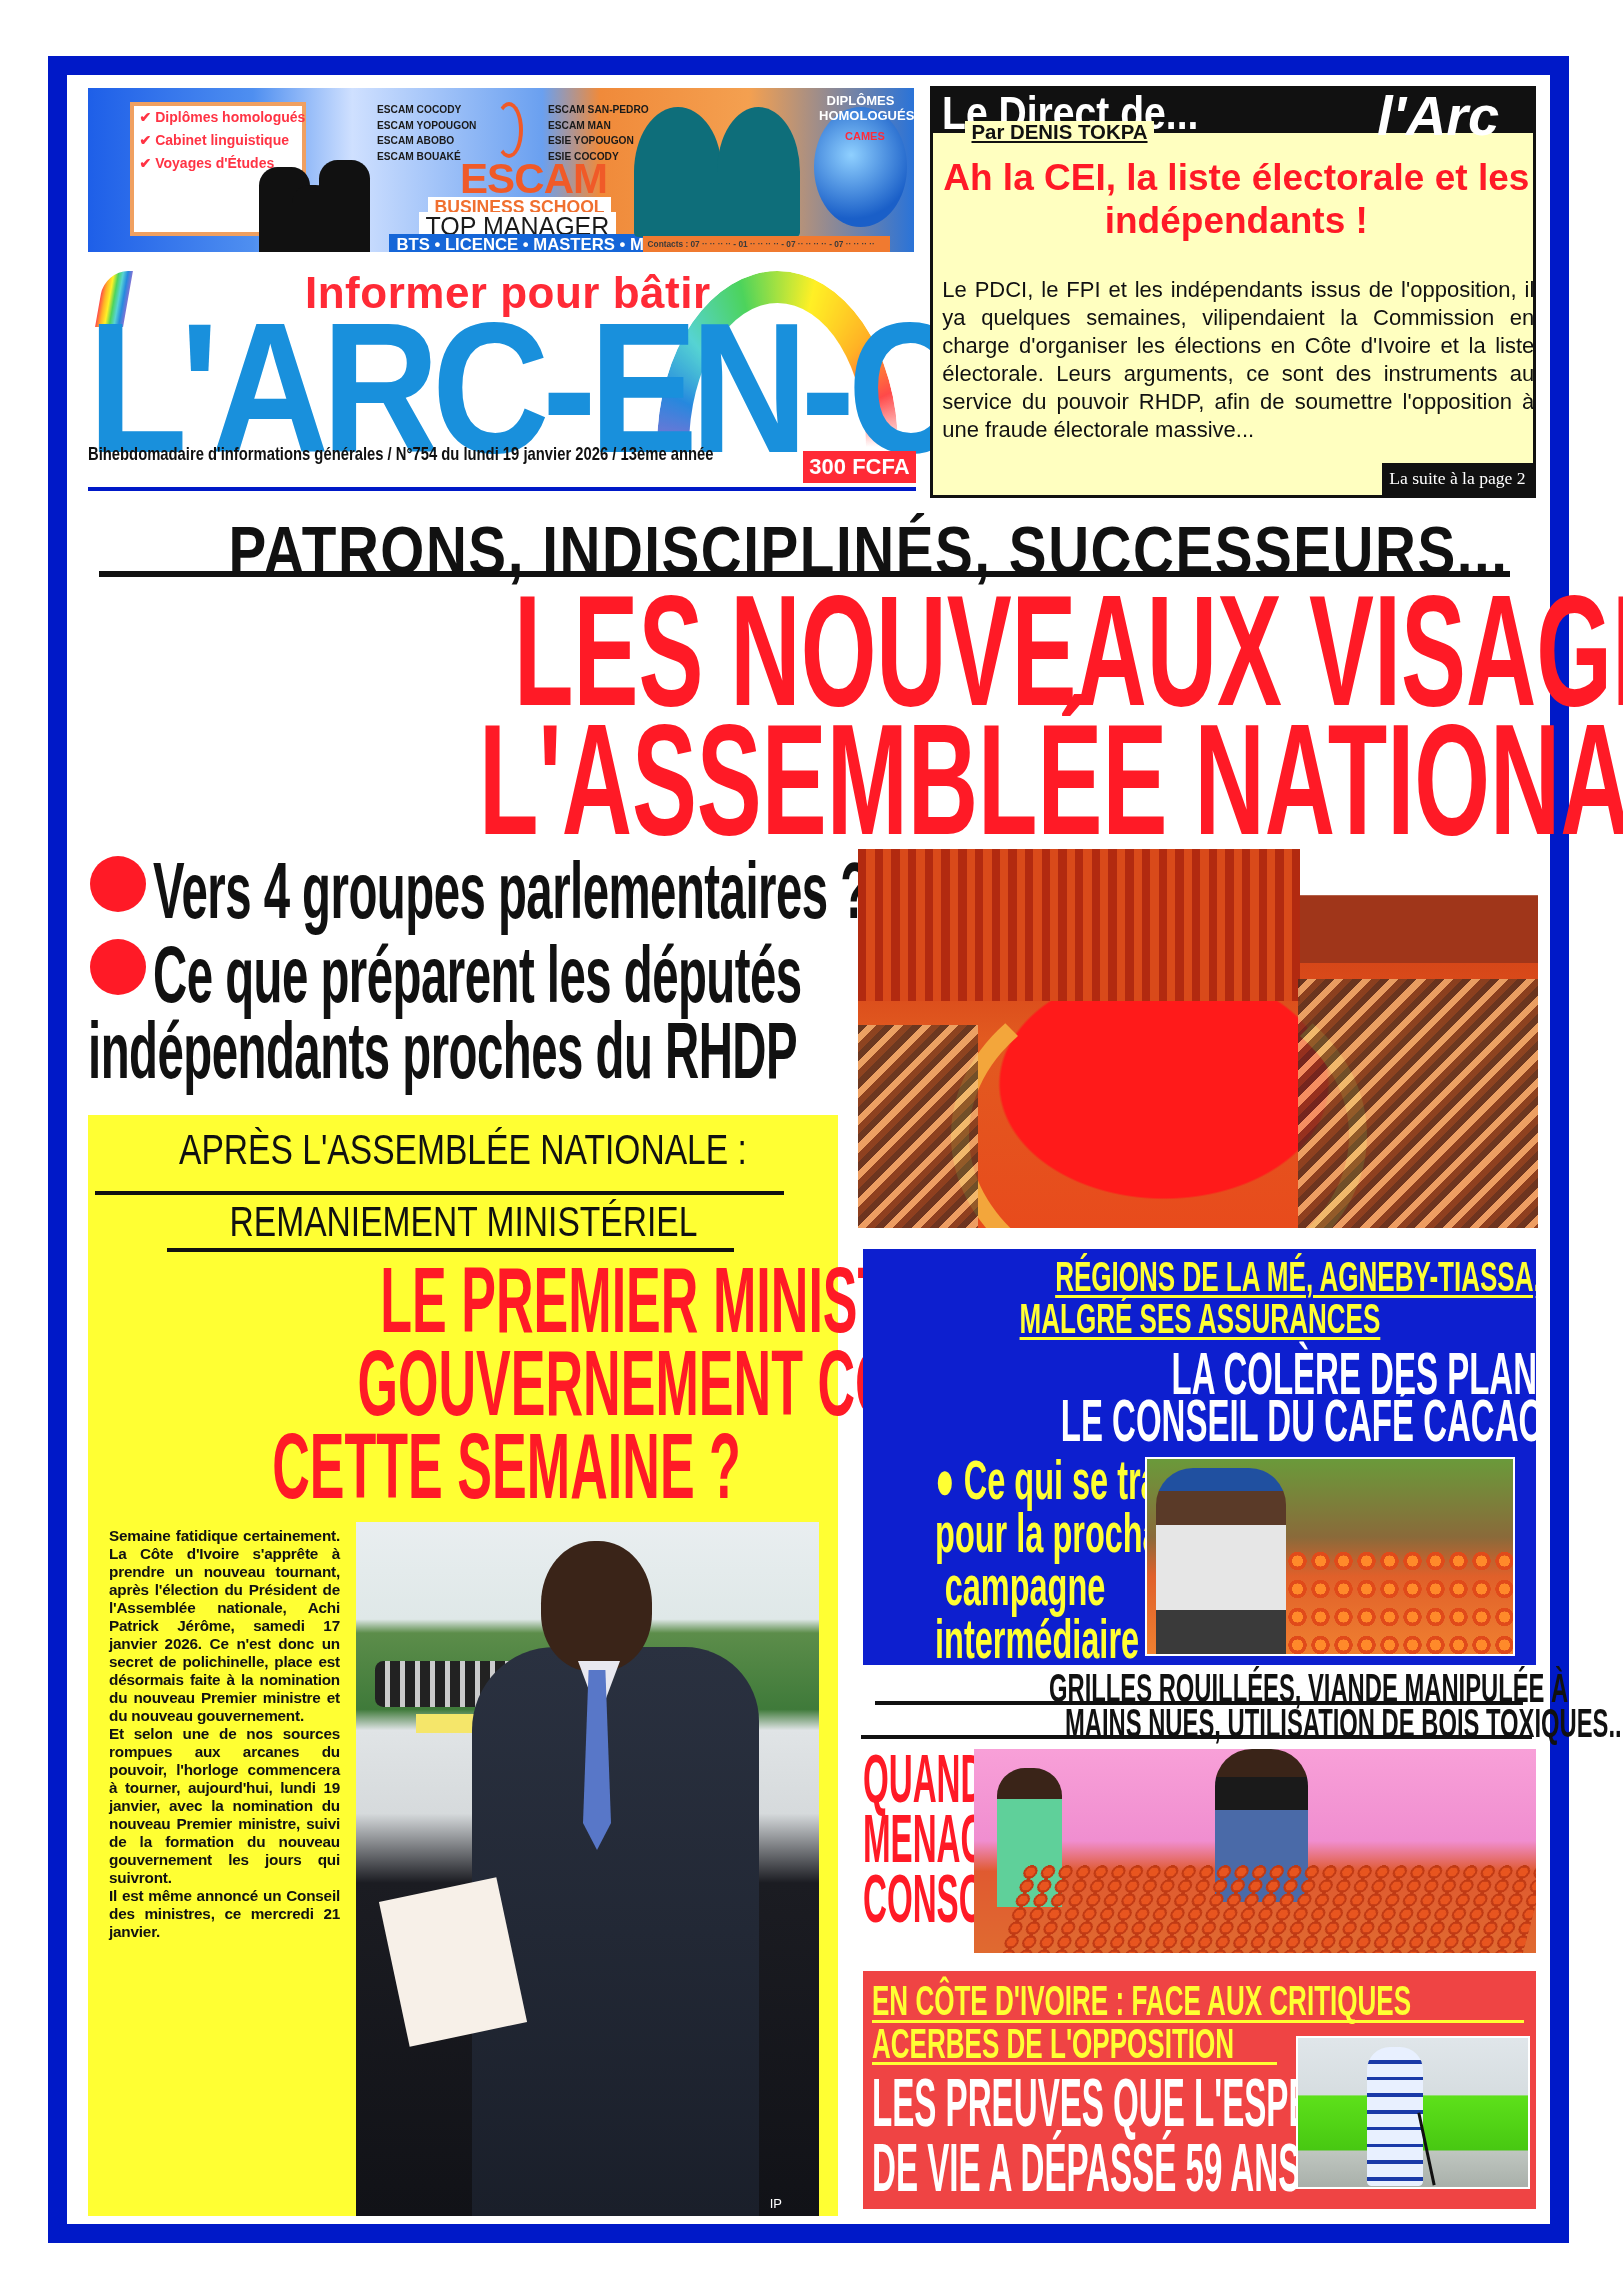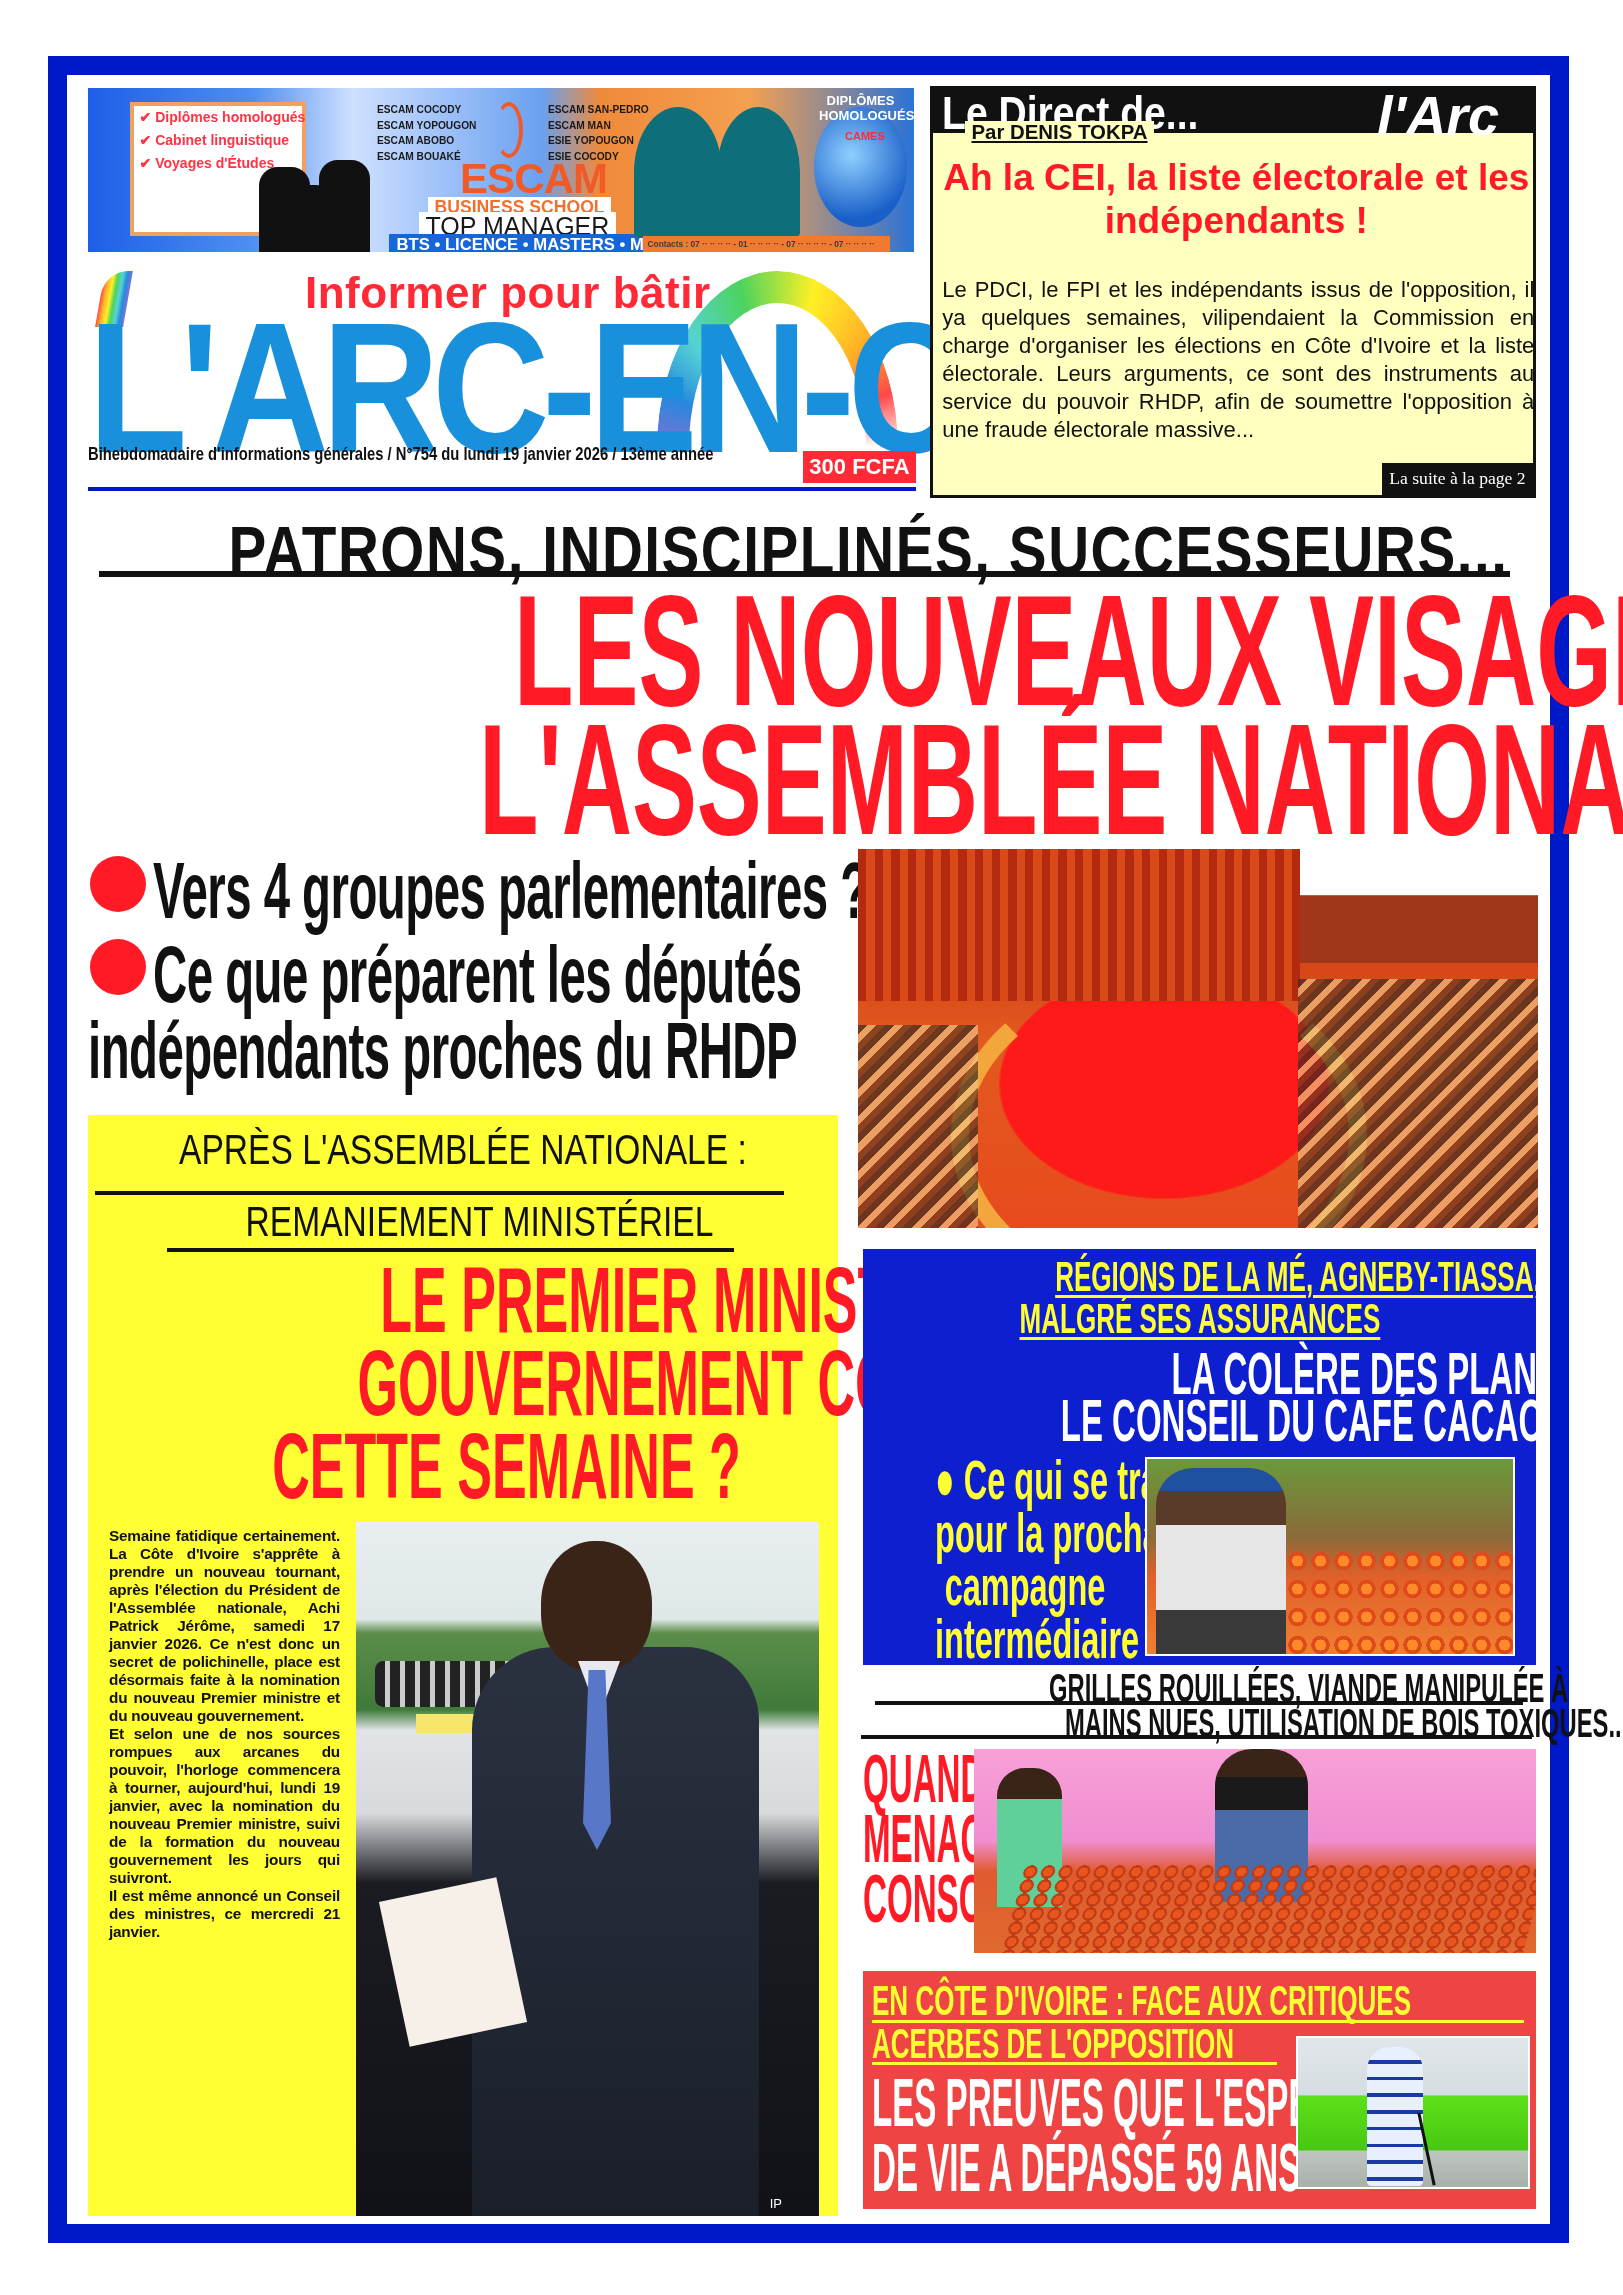--- a/index.html
+++ b/index.html
@@ -67,21 +67,21 @@
       linear-gradient(180deg, #c1340f 0%, #d94a1a 35%, #e25a20 50%, #e84b1c 100%); }
   #assembly-photo .wood { left: 0; top: 0; width: 65%; height: 40%; background: repeating-linear-gradient(90deg, #b22a10 0 8.3px, #d94a1a 8.3px 16.7px); }
   #assembly-photo .wall { left: 65%; top: 0; width: 35%; height: 30%; background: linear-gradient(180deg,#fff 0,#fff 40%, #a0361a 41%); }
   #assembly-photo .bench { border-radius: 50%; border: 18.5px solid #f3a63b; border-color: transparent #f3a63b #f3a63b #f3a63b; }
   #assembly-photo .seats { background: repeating-linear-gradient(135deg, #3a2a20 0 6.5px, #f0c080 6.5px 13px, #6a3a20 13px 19.4px); opacity: .7; }
 
   
   #yellow-box { left: 88px; top: 1115px; width: 750px; height: 1101px; background: #ffff33; }
   #yellow-kicker-1, #yellow-kicker-2 { left: 0; width: 100%; text-align: center; }
   #yellow-kicker-1 { top: 14px; }
-  #yellow-kicker-2 { top: 49px; margin-left: 16px; }
+  #yellow-kicker-2 { top: 49px; }
   .yk { font-size: 42px; color: #111; font-weight: 400; display: inline-block; transform: scaleX(0.80); transform-origin: center top; white-space: nowrap; line-height: 42px; }
   #yk-rule-1 { left: 7px; top: 39px; width: 689px; height: 3.7px; background: #111; }
   #yk-rule-2 { left: 79px; top: 74px; width: 567px; height: 3.7px; background: #111; }
   .yhl-line { left: 0; width: 100%; text-align: center; }
   .yhl { color: #ff1a26; font-size: 93px; font-weight: 700; display: inline-block; transform: scaleX(0.56); transform-origin: center top; white-space: nowrap; line-height: 79px; }
   #yellow-body { left: 21px; top: 412px; width: 231px; color: #111; font-size: 15.3px; line-height: 18px; font-weight: 700; text-align: justify; font-family: "Liberation Sans Narrow", "Liberation Sans", sans-serif; letter-spacing: -0.2px; }
   #yellow-body p { margin: 0; }
   #pm-photo { left: 268px; top: 407px; width: 463px; height: 694px; overflow: hidden;
     background: linear-gradient(180deg, #e9eef0 0%, #dfe8e8 14%, #5c8d4a 16%, #3f7a3a 27%, #e0e4e6 30%, #d6dadc 42%, #1b1c22 52%, #111217 100%); }
   #pm-photo .car-grille { left: 18.5px; top: 139px; width: 204px; height: 46px; background: repeating-linear-gradient(90deg, #222 0 10.2px, #ccc 10.2px 15px); border-radius: 8.3px; }

